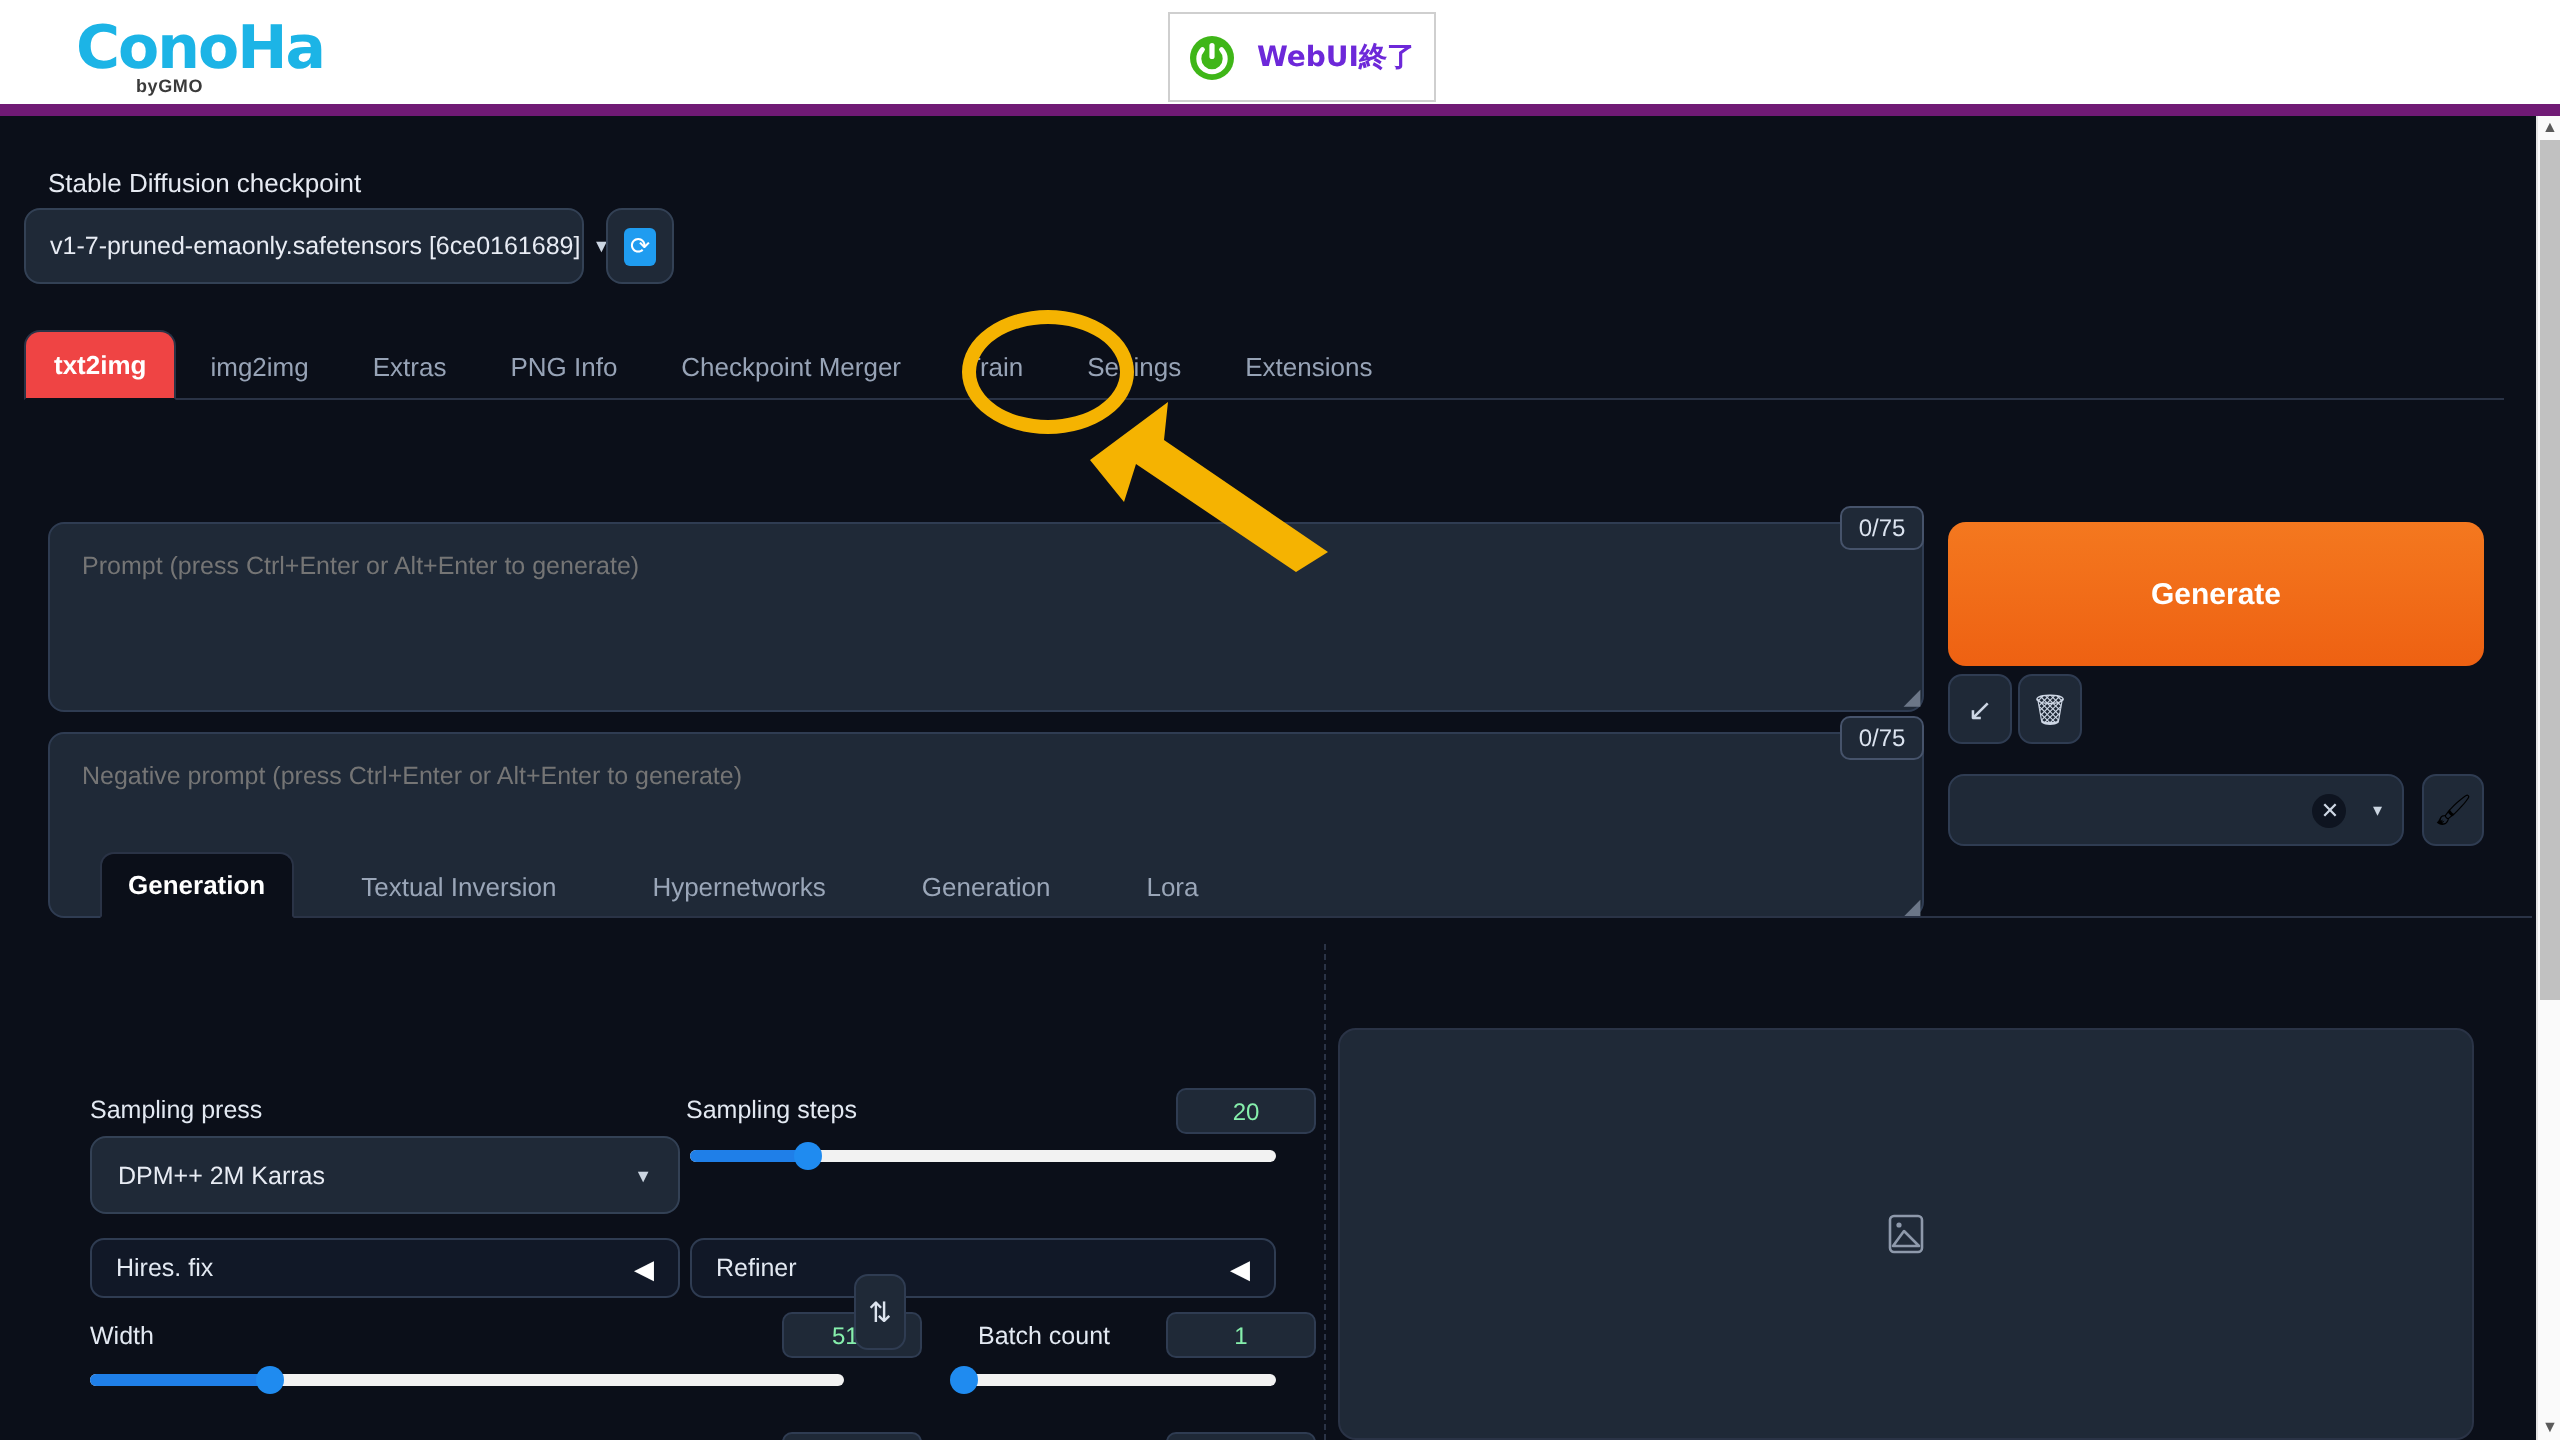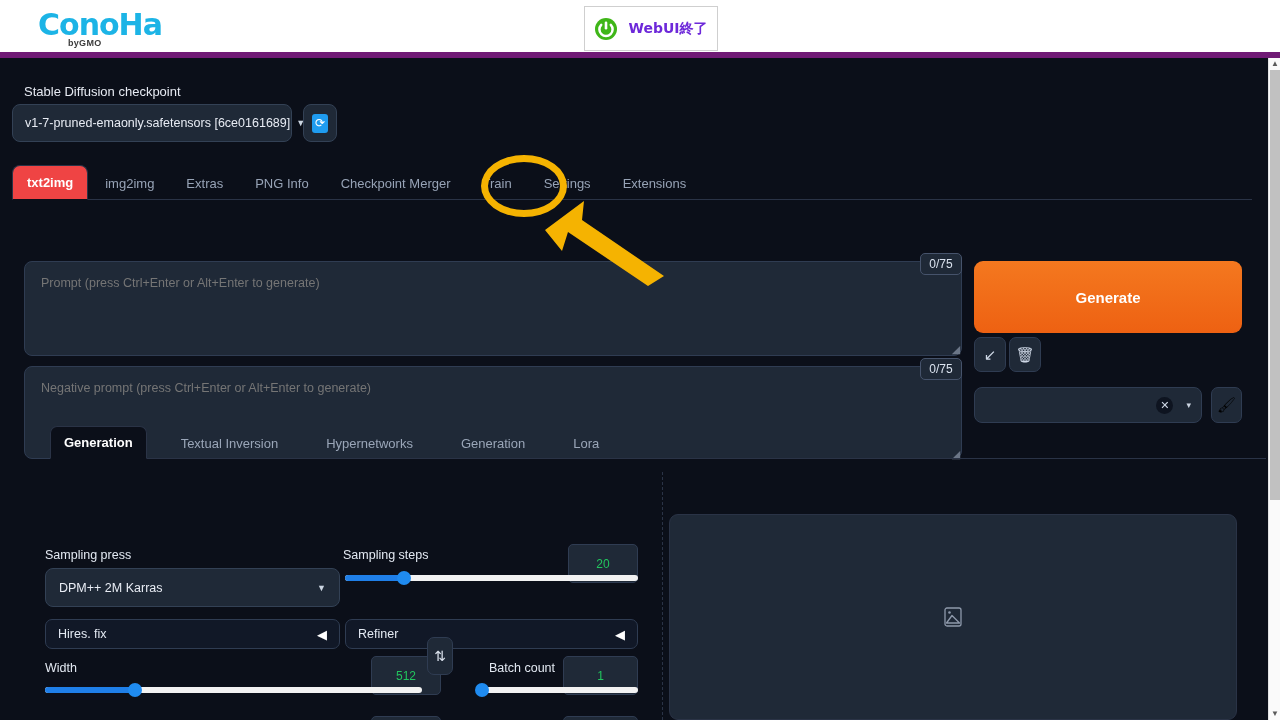--- a/index.html
+++ b/index.html
@@ -183,25 +183,26 @@
   }
 
   .leftpane { position: absolute; left: 20px; top: 48px; width: 608px; height: 248px; }
   .rightpane {
     position: absolute; left: 650px; top: 48px; width: 578px; height: 248px;
     border-left: 1px dashed #2a3346;
   }
 
   .fld-label { position: absolute; font-size: 12.5px; color: #e3e9f2; }
   .num-box {
-    position: absolute; height: 39px;
+    position: absolute; height: 23px;
     background: #1f2937; border: 1px solid #2f3c52; border-radius: 5px;
-    color: #22c55e; font-size: 12px;
+    color: #86efac; font-size: 12px;
     display: flex; align-items: center; justify-content: center;
     cursor: text;
+    margin-left: 20px;
   }
   .dd {
     position: absolute;
     background: #1f2937; border: 1px solid #334155; border-radius: 8px;
     display: flex; align-items: center; padding: 0 13px;
     font-size: 12.5px; color: #e8ecf4; cursor: pointer;
   }
   .acc {
     position: absolute; height: 30px;
     background: #111827; border: 1px solid #2f3c52; border-radius: 7px;

